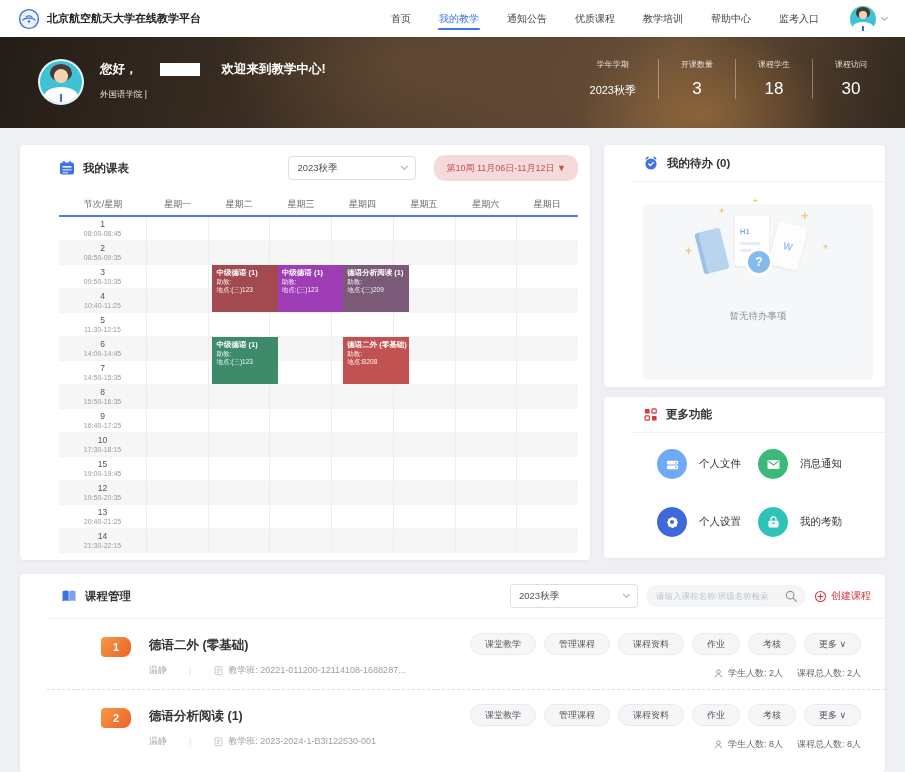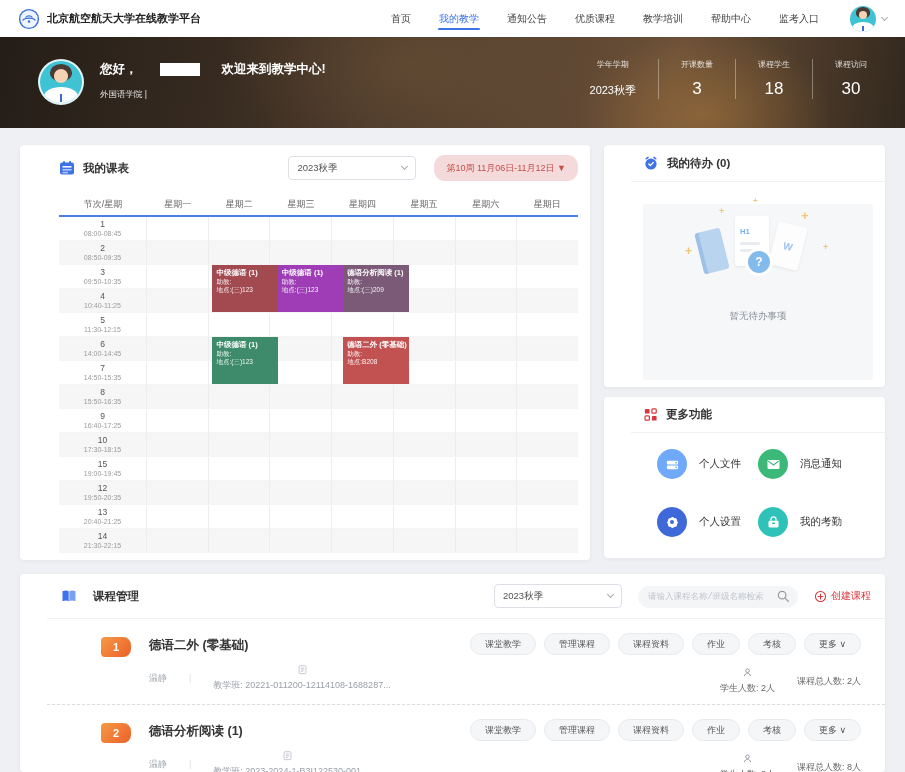--- a/index.html
+++ b/index.html
@@ -94,41 +94,41 @@
   .sp { position:absolute; color:#f0c674; font-weight:bold; }
   .empty-text { font-size:9.5px; color:#8a8f99; margin-top:10px; }
   
   .more-grid { display:grid; grid-template-columns:1fr 1fr; padding:16px 26px; row-gap:28px; }
   .feature { display:flex; align-items:center; gap:12px; cursor:pointer; }
   .fcircle { width:30px; height:30px; border-radius:50%; flex:none; display:flex; align-items:center; justify-content:center; position:relative;}
   .flabel { font-size:10.5px; color:#333; }
   .gear-sq { position:absolute; left:50%; top:50%; width:9px; height:9px; margin:-4.5px 0 0 -4.5px; background:#fff; border-radius:2.5px;}
   .gear-dot { position:absolute; left:50%; top:50%; width:4px; height:4px; margin:-2px 0 0 -2px; border-radius:50%; }
   
-  .cm-head { display:flex; align-items:center; gap:16px; padding:10px 14px; }
+  .cm-head { display:flex; align-items:center; gap:8px; padding:10px 14px; }
   .cm-spacer { margin-left:auto; }
   .search-box { position:relative; }
   .search-input { width:160px; height:22px; border:none; outline:none; background:#f4f5f7; border-radius:11px;
-    font-size:8.5px; color:#555; padding:0 26px 0 10px; font-family:Liberation Mono, monospace;}
+    font-size:8.5px; color:#555; padding:0 26px 0 10px; font-family:Liberation Serif, serif;}
   .search-input::placeholder { color:#c0c4cc; }
   .search-ic { position:absolute; right:8px; top:4px; }
   .create-btn { display:flex; align-items:center; gap:4px; color:#d9363e; font-size:10px; cursor:pointer; white-space:nowrap;}
   .course-row { position:relative; padding:16px 24px 12px 54px; min-height:70px; }
   .course-row.dashed { border-bottom:1px dashed #ddd; }
   .badge { position:absolute; left:54px; top:18px; width:30px; height:20px; border-radius:4px 8px 8px 4px;
     background:linear-gradient(135deg,#f59a45,#ec6029); color:#fff; font-size:11px; font-weight:bold;
     display:flex; align-items:center; justify-content:center; }
   .crow-title { margin-left:48px; font-size:12.5px; font-weight:600; color:#333; cursor:pointer; display:inline-block;}
   .crow-actions { position:absolute; right:24px; top:14px; display:flex; gap:8px; }
   .act-pill { height:22px; border-radius:11px; background:#f5f6f8; border:1px solid #e8eaed; font-size:9px;
     color:#555; padding:0 14px; display:flex; align-items:center; cursor:pointer; white-space:nowrap;}
   .crow-meta { margin-left:48px; margin-top:10px; display:flex; align-items:center; gap:8px; font-size:9px; color:#9aa0a8;}
   .meta-sep { color:#ddd; padding:0 14px; }
-  .crow-stats { position:absolute; right:24px; top:48px; display:flex; align-items:center; gap:22px; font-size:9px; color:#666;justify-content:center; }
-  .stat-item { display:flex; align-items:center; gap:4px;flex-direction:column; }
+  .crow-stats { position:absolute; right:24px; top:48px; display:flex; align-items:center; gap:14px; font-size:9px; color:#666;justify-content:center; }
+  .stat-item { display:flex; align-items:center; gap:4px; }
   svg { display:block; }
 </style>
 </head>
 <body>
 
 <div class="topbar">
   <div class="brand">
     <span>
       <svg width="22" height="22" viewBox="0 0 22 22">
         <circle cx="11" cy="11" r="9.4" fill="#eef4ff" stroke="#3a6fd8" stroke-width="1.4"></circle>

